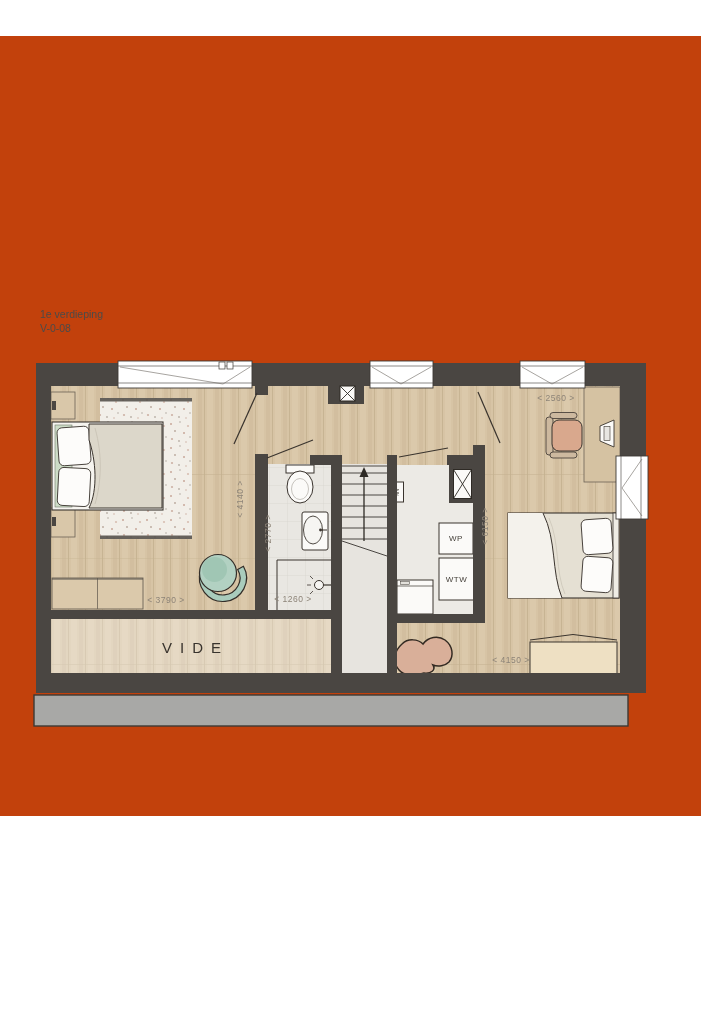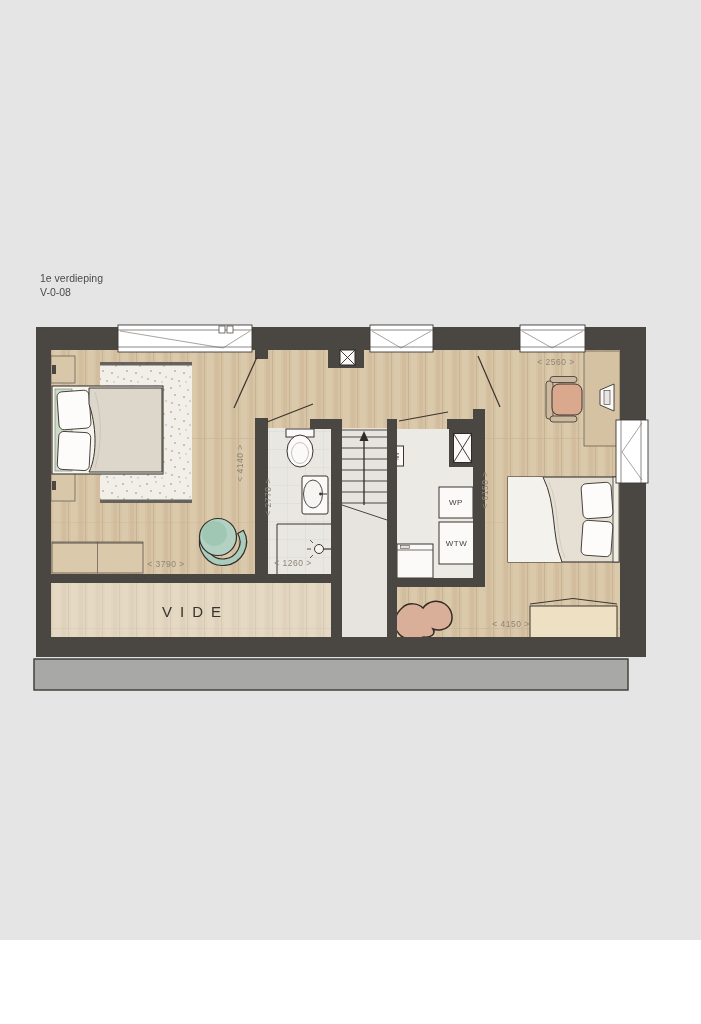--- a/index.html
+++ b/index.html
@@ -9,22 +9,22 @@
     --wood:#d7c4a5;
     --tile:#e9e7e2;
     --void:#e7e4df;
     --tech:#eceae5;
     --teal:#aecfc0;
     --salmon:#d9a88d;
     --tan:#dbc9ab;
     --band:#a8a8a6;
   }
   html,body{margin:0;padding:0;background:#ffffff;}
-  .page{position:relative;width:701px;height:940px;background:#e5e5e5;overflow:hidden;
-        font-family:"Liberation Sans", sans-serif;}
+  .page{position:relative;width:701px;height:780px;background:#c2410c;overflow:hidden;
+        font-family:"Liberation Sans", sans-serif;margin-top:36px;}
   svg text{font-family:"Liberation Sans", sans-serif;}
   .dim{fill:var(--dim);font-size:8.5px;letter-spacing:0.5px;}
   .roomlabel{fill:#38332d;font-size:15px;letter-spacing:8px;font-weight:500;}
   .title-text{fill:#4c4b49;font-size:10.5px;}
   .boxlabel{fill:#45403a;font-size:8px;letter-spacing:0.5px;}
   .tinylabel{fill:#45403a;font-size:5px;}
   .fixture{fill:#fbfaf8;stroke:#3a342e;stroke-width:1;}
   .furn-line{stroke:#3a342e;stroke-width:1;fill:none;}
   .swing{stroke:#3a342e;stroke-width:1.2;fill:none;}
   .tread{stroke:#4a4642;stroke-width:1;fill:none;}

